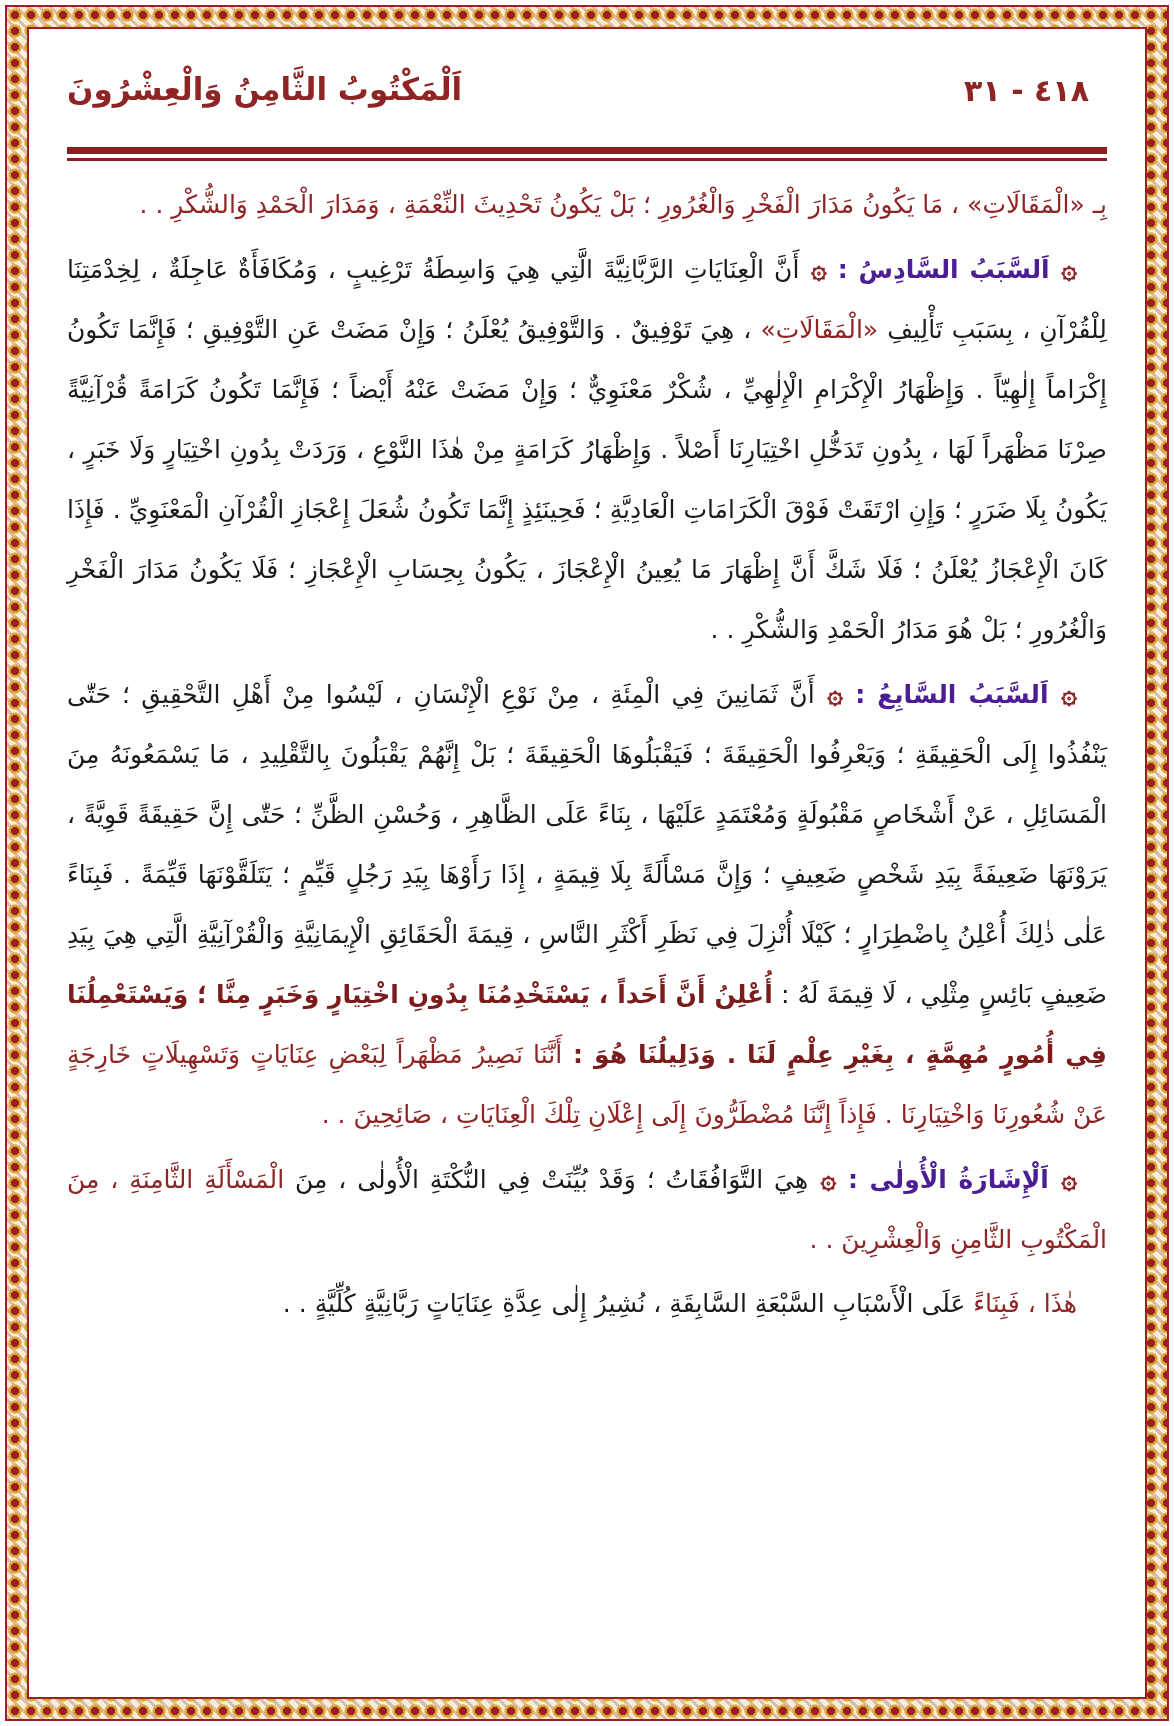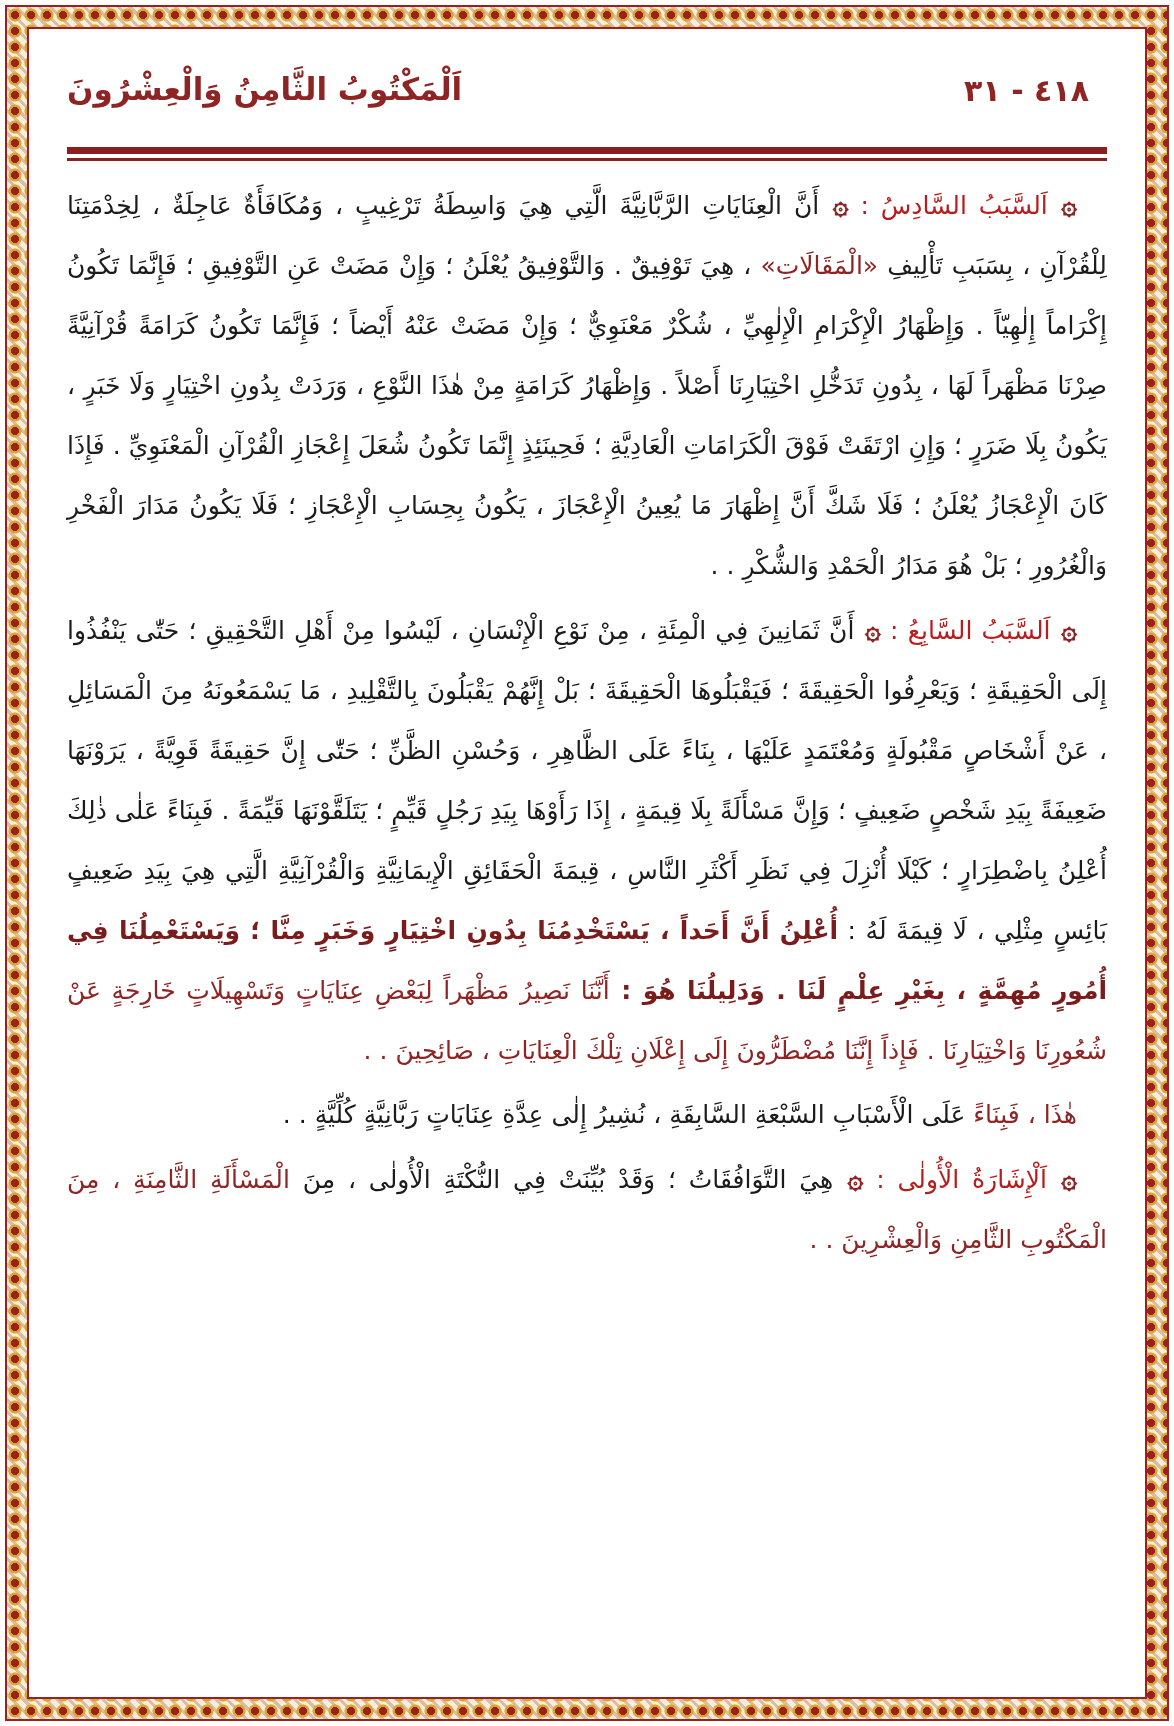--- a/index.html
+++ b/index.html
@@ -36,37 +36,38 @@
   .content{
     margin-top:14px;
     font-size:25px;line-height:60px;color:#1b1b1b;
     text-align:justify;text-justify:inter-word;
   }
   .para{margin:0 0 4px 0;}
   .para.indent{text-indent:30px;}
   .seg-black{color:#1b1b1b;}
   .seg-red{color:#8e2424;}
   .seg-redbold{color:#7a1c1c;font-weight:bold;}
-  .seg-heading{color:#b91c1c;font-weight:normal;}
+  .seg-heading{color:#4c1d95;font-weight:bold;}
   .seg-ornament{color:#8e2424;font-weight:bold;font-size:27px;}
 </style>
 </head>
 <body>
 
 <div class="page">
   <div class="frame"></div>
   <div class="inner">
     <header>
       <div class="pagenum">٤١٨ - ٣١</div>
       <div class="title">اَلْمَكْتُوبُ الثَّامِنُ وَالْعِشْرُونَ</div>
     </header>
     <div class="rules">
       <div class="rule-thick"></div>
       <div class="rule-thin"></div>
     </div>
     <main class="content">
+        <p class="para"><span class="seg-red">بِـ «الْمَقَالَاتِ» ، مَا يَكُونُ مَدَارَ الْفَخْرِ وَالْغُرُورِ ؛ بَلْ يَكُونُ تَحْدِيثَ النِّعْمَةِ ، وَمَدَارَ الْحَمْدِ وَالشُّكْرِ . .</span></p>
         <p class="para indent"><span class="seg-ornament">۞ </span><span class="seg-heading">اَلسَّبَبُ السَّادِسُ : </span><span class="seg-ornament">۞ </span><span class="seg-black">أَنَّ الْعِنَايَاتِ الرَّبَّانِيَّةَ الَّتِي هِيَ وَاسِطَةُ تَرْغِيبٍ ، وَمُكَافَأَةٌ عَاجِلَةٌ ، لِخِدْمَتِنَا لِلْقُرْآنِ ، بِسَبَبِ تَأْلِيفِ </span><span class="seg-red">«الْمَقَالَاتِ»</span><span class="seg-black"> ، هِيَ تَوْفِيقٌ . وَالتَّوْفِيقُ يُعْلَنُ ؛ وَإِنْ مَضَتْ عَنِ التَّوْفِيقِ ؛ فَإِنَّمَا تَكُونُ إِكْرَاماً إِلٰهِيّاً . وَإِظْهَارُ الْإِكْرَامِ الْإِلٰهِيِّ ، شُكْرٌ مَعْنَوِيٌّ ؛ وَإِنْ مَضَتْ عَنْهُ أَيْضاً ؛ فَإِنَّمَا تَكُونُ كَرَامَةً قُرْآنِيَّةً صِرْنَا مَظْهَراً لَهَا ، بِدُونِ تَدَخُّلِ اخْتِيَارِنَا أَصْلاً . وَإِظْهَارُ كَرَامَةٍ مِنْ هٰذَا النَّوْعِ ، وَرَدَتْ بِدُونِ اخْتِيَارٍ وَلَا خَبَرٍ ، يَكُونُ بِلَا ضَرَرٍ ؛ وَإِنِ ارْتَقَتْ فَوْقَ الْكَرَامَاتِ الْعَادِيَّةِ ؛ فَحِينَئِذٍ إِنَّمَا تَكُونُ شُعَلَ إِعْجَازِ الْقُرْآنِ الْمَعْنَوِيِّ . فَإِذَا كَانَ الْإِعْجَازُ يُعْلَنُ ؛ فَلَا شَكَّ أَنَّ إِظْهَارَ مَا يُعِينُ الْإِعْجَازَ ، يَكُونُ بِحِسَابِ الْإِعْجَازِ ؛ فَلَا يَكُونُ مَدَارَ الْفَخْرِ وَالْغُرُورِ ؛ بَلْ هُوَ مَدَارُ الْحَمْدِ وَالشُّكْرِ . .</span></p>
         <p class="para indent"><span class="seg-ornament">۞ </span><span class="seg-heading">اَلسَّبَبُ السَّابِعُ : </span><span class="seg-ornament">۞ </span><span class="seg-black">أَنَّ ثَمَانِينَ فِي الْمِئَةِ ، مِنْ نَوْعِ الْإِنْسَانِ ، لَيْسُوا مِنْ أَهْلِ التَّحْقِيقِ ؛ حَتّٰى يَنْفُذُوا إِلَى الْحَقِيقَةِ ؛ وَيَعْرِفُوا الْحَقِيقَةَ ؛ فَيَقْبَلُوهَا الْحَقِيقَةَ ؛ بَلْ إِنَّهُمْ يَقْبَلُونَ بِالتَّقْلِيدِ ، مَا يَسْمَعُونَهُ مِنَ الْمَسَائِلِ ، عَنْ أَشْخَاصٍ مَقْبُولَةٍ وَمُعْتَمَدٍ عَلَيْهَا ، بِنَاءً عَلَى الظَّاهِرِ ، وَحُسْنِ الظَّنِّ ؛ حَتّٰى إِنَّ حَقِيقَةً قَوِيَّةً ، يَرَوْنَهَا ضَعِيفَةً بِيَدِ شَخْصٍ ضَعِيفٍ ؛ وَإِنَّ مَسْأَلَةً بِلَا قِيمَةٍ ، إِذَا رَأَوْهَا بِيَدِ رَجُلٍ قَيِّمٍ ؛ يَتَلَقَّوْنَهَا قَيِّمَةً . فَبِنَاءً عَلٰى ذٰلِكَ أُعْلِنُ بِاضْطِرَارٍ ؛ كَيْلَا أُنْزِلَ فِي نَظَرِ أَكْثَرِ النَّاسِ ، قِيمَةَ الْحَقَائِقِ الْإِيمَانِيَّةِ وَالْقُرْآنِيَّةِ الَّتِي هِيَ بِيَدِ ضَعِيفٍ بَائِسٍ مِثْلِي ، لَا قِيمَةَ لَهُ : </span><span class="seg-redbold">أُعْلِنُ أَنَّ أَحَداً ، يَسْتَخْدِمُنَا بِدُونِ اخْتِيَارٍ وَخَبَرٍ مِنَّا ؛ وَيَسْتَعْمِلُنَا فِي أُمُورٍ مُهِمَّةٍ ، بِغَيْرِ عِلْمٍ لَنَا . وَدَلِيلُنَا هُوَ : </span><span class="seg-red">أَنَّنَا نَصِيرُ مَظْهَراً لِبَعْضِ عِنَايَاتٍ وَتَسْهِيلَاتٍ خَارِجَةٍ عَنْ شُعُورِنَا وَاخْتِيَارِنَا . فَإِذاً إِنَّنَا مُضْطَرُّونَ إِلَى إِعْلَانِ تِلْكَ الْعِنَايَاتِ ، صَائِحِينَ . .</span></p>
+        <p class="para indent"><span class="seg-ornament">۞ </span><span class="seg-heading">اَلْإِشَارَةُ الْأُولٰى : </span><span class="seg-ornament">۞ </span><span class="seg-black">هِيَ التَّوَافُقَاتُ ؛ وَقَدْ بُيِّنَتْ فِي النُّكْتَةِ الْأُولٰى ، مِنَ </span><span class="seg-red">الْمَسْأَلَةِ الثَّامِنَةِ ، مِنَ الْمَكْتُوبِ الثَّامِنِ وَالْعِشْرِينَ . .</span></p>
         <p class="para indent"><span class="seg-red">هٰذَا ، فَبِنَاءً </span><span class="seg-black">عَلَى الْأَسْبَابِ السَّبْعَةِ السَّابِقَةِ ، نُشِيرُ إِلٰى عِدَّةِ عِنَايَاتٍ رَبَّانِيَّةٍ كُلِّيَّةٍ . .</span></p>
-        <p class="para indent"><span class="seg-ornament">۞ </span><span class="seg-heading">اَلْإِشَارَةُ الْأُولٰى : </span><span class="seg-ornament">۞ </span><span class="seg-black">هِيَ التَّوَافُقَاتُ ؛ وَقَدْ بُيِّنَتْ فِي النُّكْتَةِ الْأُولٰى ، مِنَ </span><span class="seg-red">الْمَسْأَلَةِ الثَّامِنَةِ ، مِنَ الْمَكْتُوبِ الثَّامِنِ وَالْعِشْرِينَ . .</span></p>
       </main>
   </div>
 </div>
 
 </body></html>

